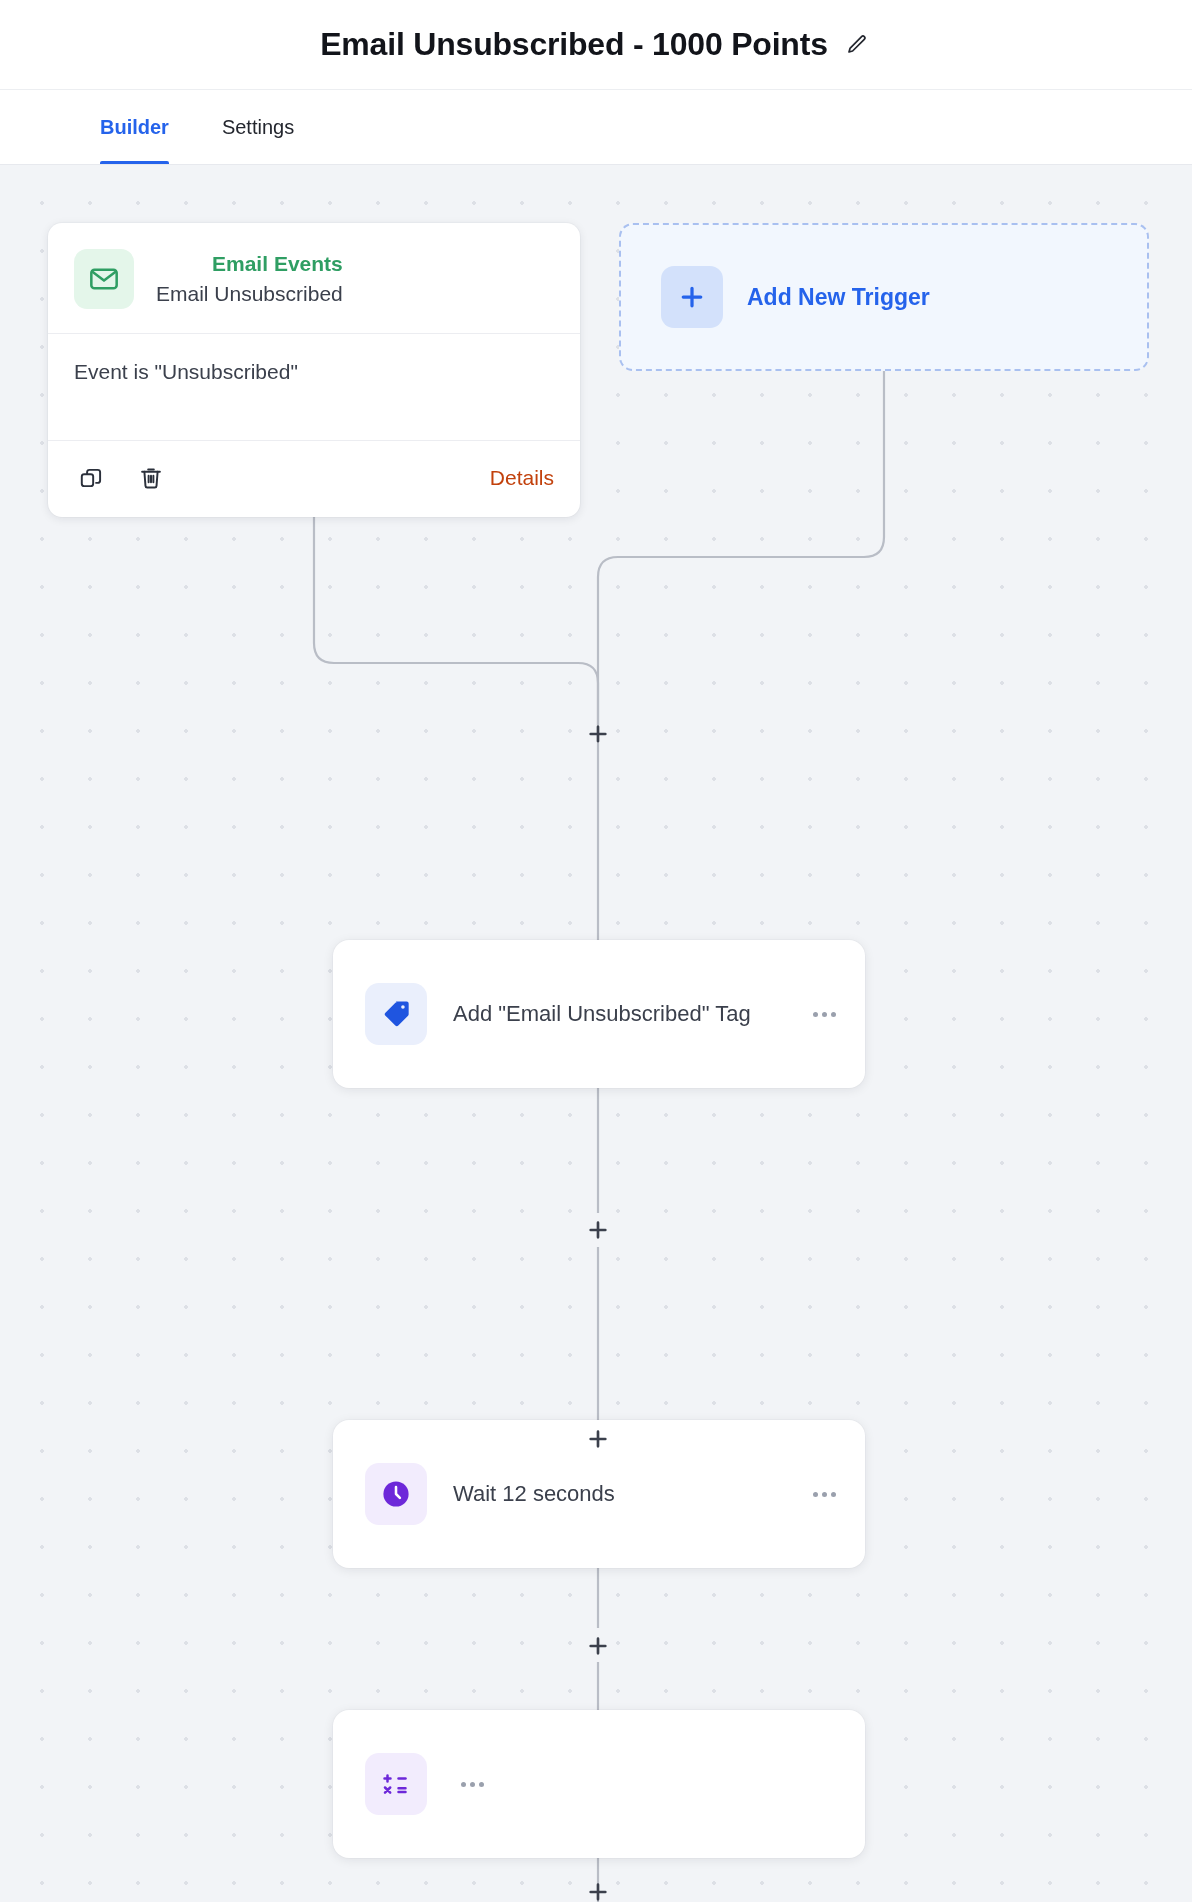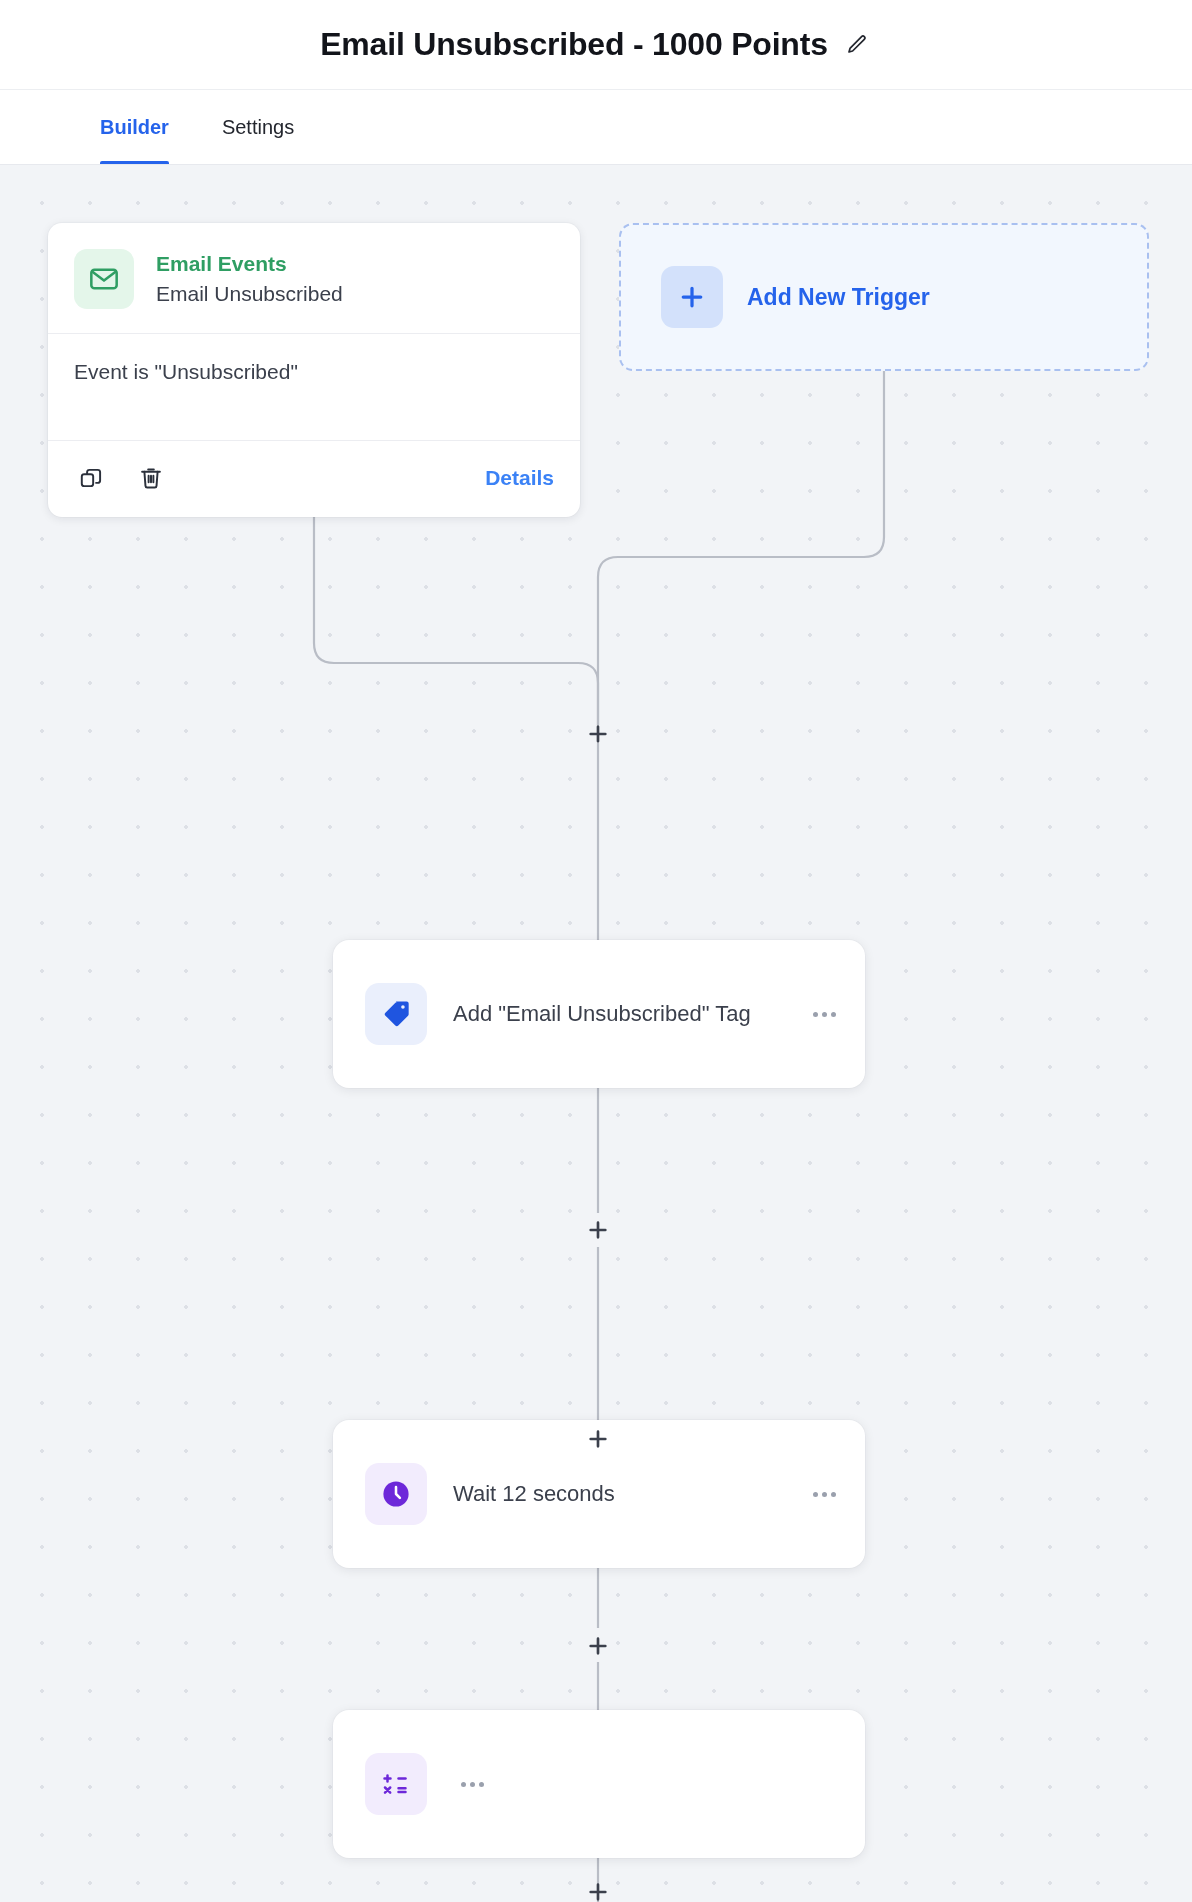--- a/index.html
+++ b/index.html
@@ -114,20 +114,21 @@
     border-radius: 14px;
     box-shadow: 0 2px 10px rgba(20, 25, 40, 0.09), 0 0 0 1px rgba(20,25,40,0.025);
     overflow: hidden;
   }
   .trigger-head {
     display: flex;
     align-items: center;
     gap: 22px;
     padding: 26px 26px 24px 26px;
     border-bottom: 1px solid #ecedf1;
+    text-align: right;
   }
   .trigger-icon-box {
     width: 60px; height: 60px;
     border-radius: 13px;
     background: #e4f6ea;
     display: flex; align-items: center; justify-content: center;
     flex: 0 0 auto;
   }
   .trigger-texts { display: flex; flex-direction: column; gap: 3px; }
   .trigger-kind {
@@ -156,22 +157,22 @@
   }
   .icon-btn {
     width: 34px; height: 34px;
     display: flex; align-items: center; justify-content: center;
     cursor: pointer;
     background: transparent; border: none;
   }
   .details-link {
     margin-left: auto;
     font-size: 21px;
-    font-weight: 700;
-    color: #3b82f6;
+    font-weight: 400;
+    color: #c2410c;
     cursor: pointer;
     background: transparent;
     border: none;
     font-family: "Liberation Sans", sans-serif;
   }
 
   
   .add-trigger {
     position: absolute;
     left: 619px;

